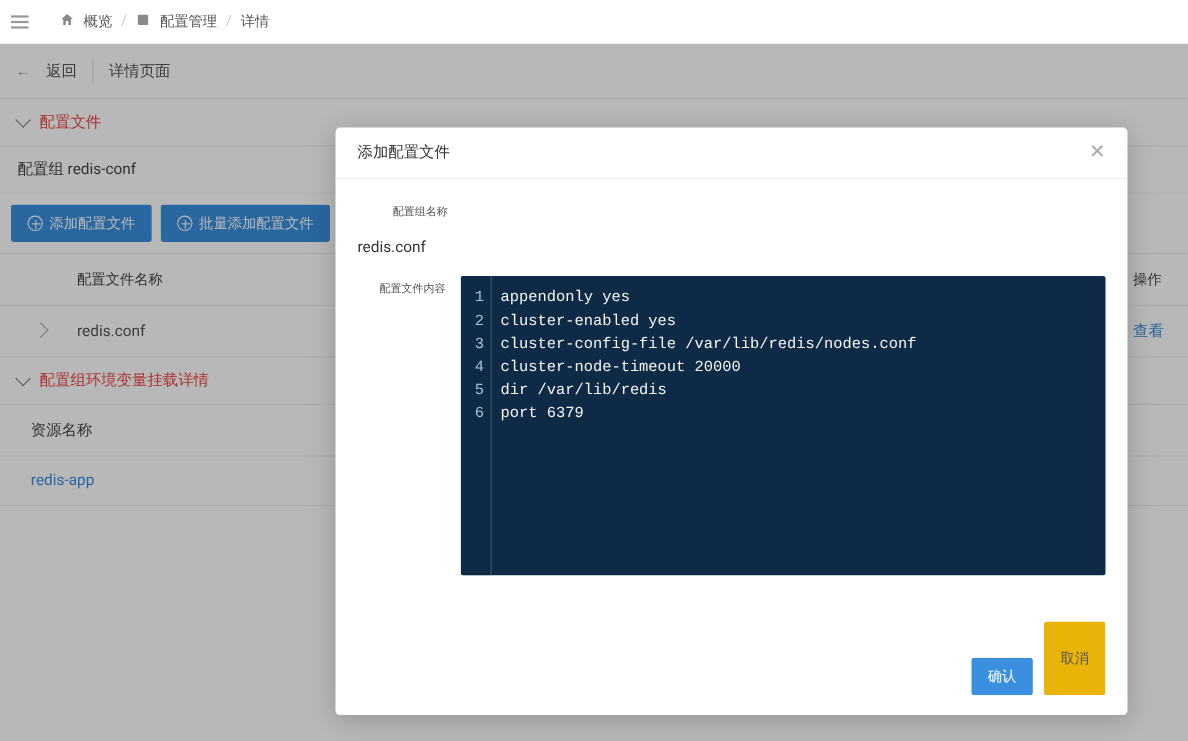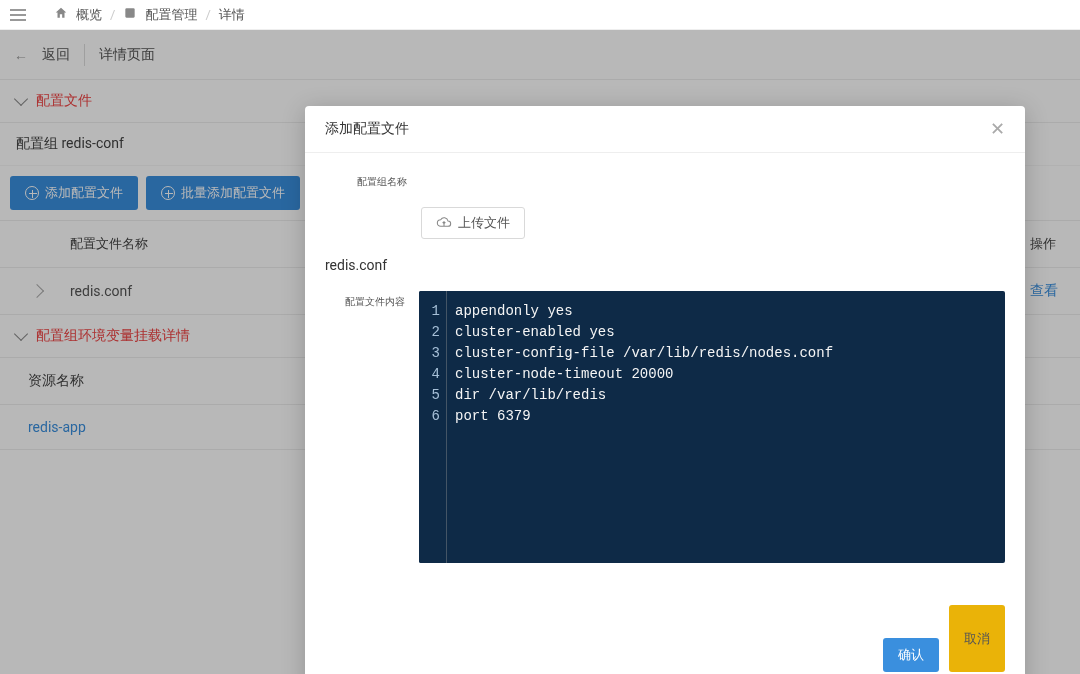--- a/index.html
+++ b/index.html
@@ -7,21 +7,21 @@
       font-family: -apple-system, BlinkMacSystemFont, "Segoe UI", Roboto, "Helvetica Neue", Arial, sans-serif;
       font-size: 14px;
       color: #333;
       background: #fff;
       width: 1080px;
       height: 674px;
       overflow: hidden;
       position: relative;
     }
     .top-bar {
-      height: 30px;
+      height: 40px;
       display: flex;
       align-items: center;
       padding: 0 10px;
       border-bottom: 1px solid #eee;
       color: #666;
       gap: 8px;
     }
     .hamburger-icon { display: inline-flex; flex-direction: column; gap: 3px; cursor: pointer;}
     .hamburger-icon span { display:block; width:16px; height:2px; background:#999; }
     .breadcrumb { display:flex; align-items:center; gap:8px; font-size:13px; color:#555;}
@@ -229,33 +229,20 @@
     <div class="modal-header">
       <span>添加配置文件</span>
       <span class="modal-close">✕</span>
     </div>
     <div class="modal-body">
 
       <div class="form-row">
         <div class="form-label">配置组名称</div>
       </div>
 
-      <div class="form-row">
-        <div class="form-label"></div>
-        <div class="form-value">
-          <span class="upload-btn">
-            <span class="cloud-icon">
-              <svg viewBox="0 0 24 18" width="16" height="12">
-                  <path fill="none" stroke="#888" stroke-width="1.6" d="M7 14a5 5 0 010-10 6 6 0 0111 2 4 4 0 010 8H7z M12 13V7m0 0l-2 2m2-2l2 2"></path>
-                </svg>
-            </span>
-            <span>上传文件</span>
-          </span>
-        </div>
-      </div>
 
       <div class="form-row">
         <div class="form-value">redis.conf</div>
       </div>
 
       <div class="form-row">
         <div class="form-label">配置文件内容</div>
         <div class="form-value">
           <div class="code-editor">
             <div class="gutter" id="gutter">

